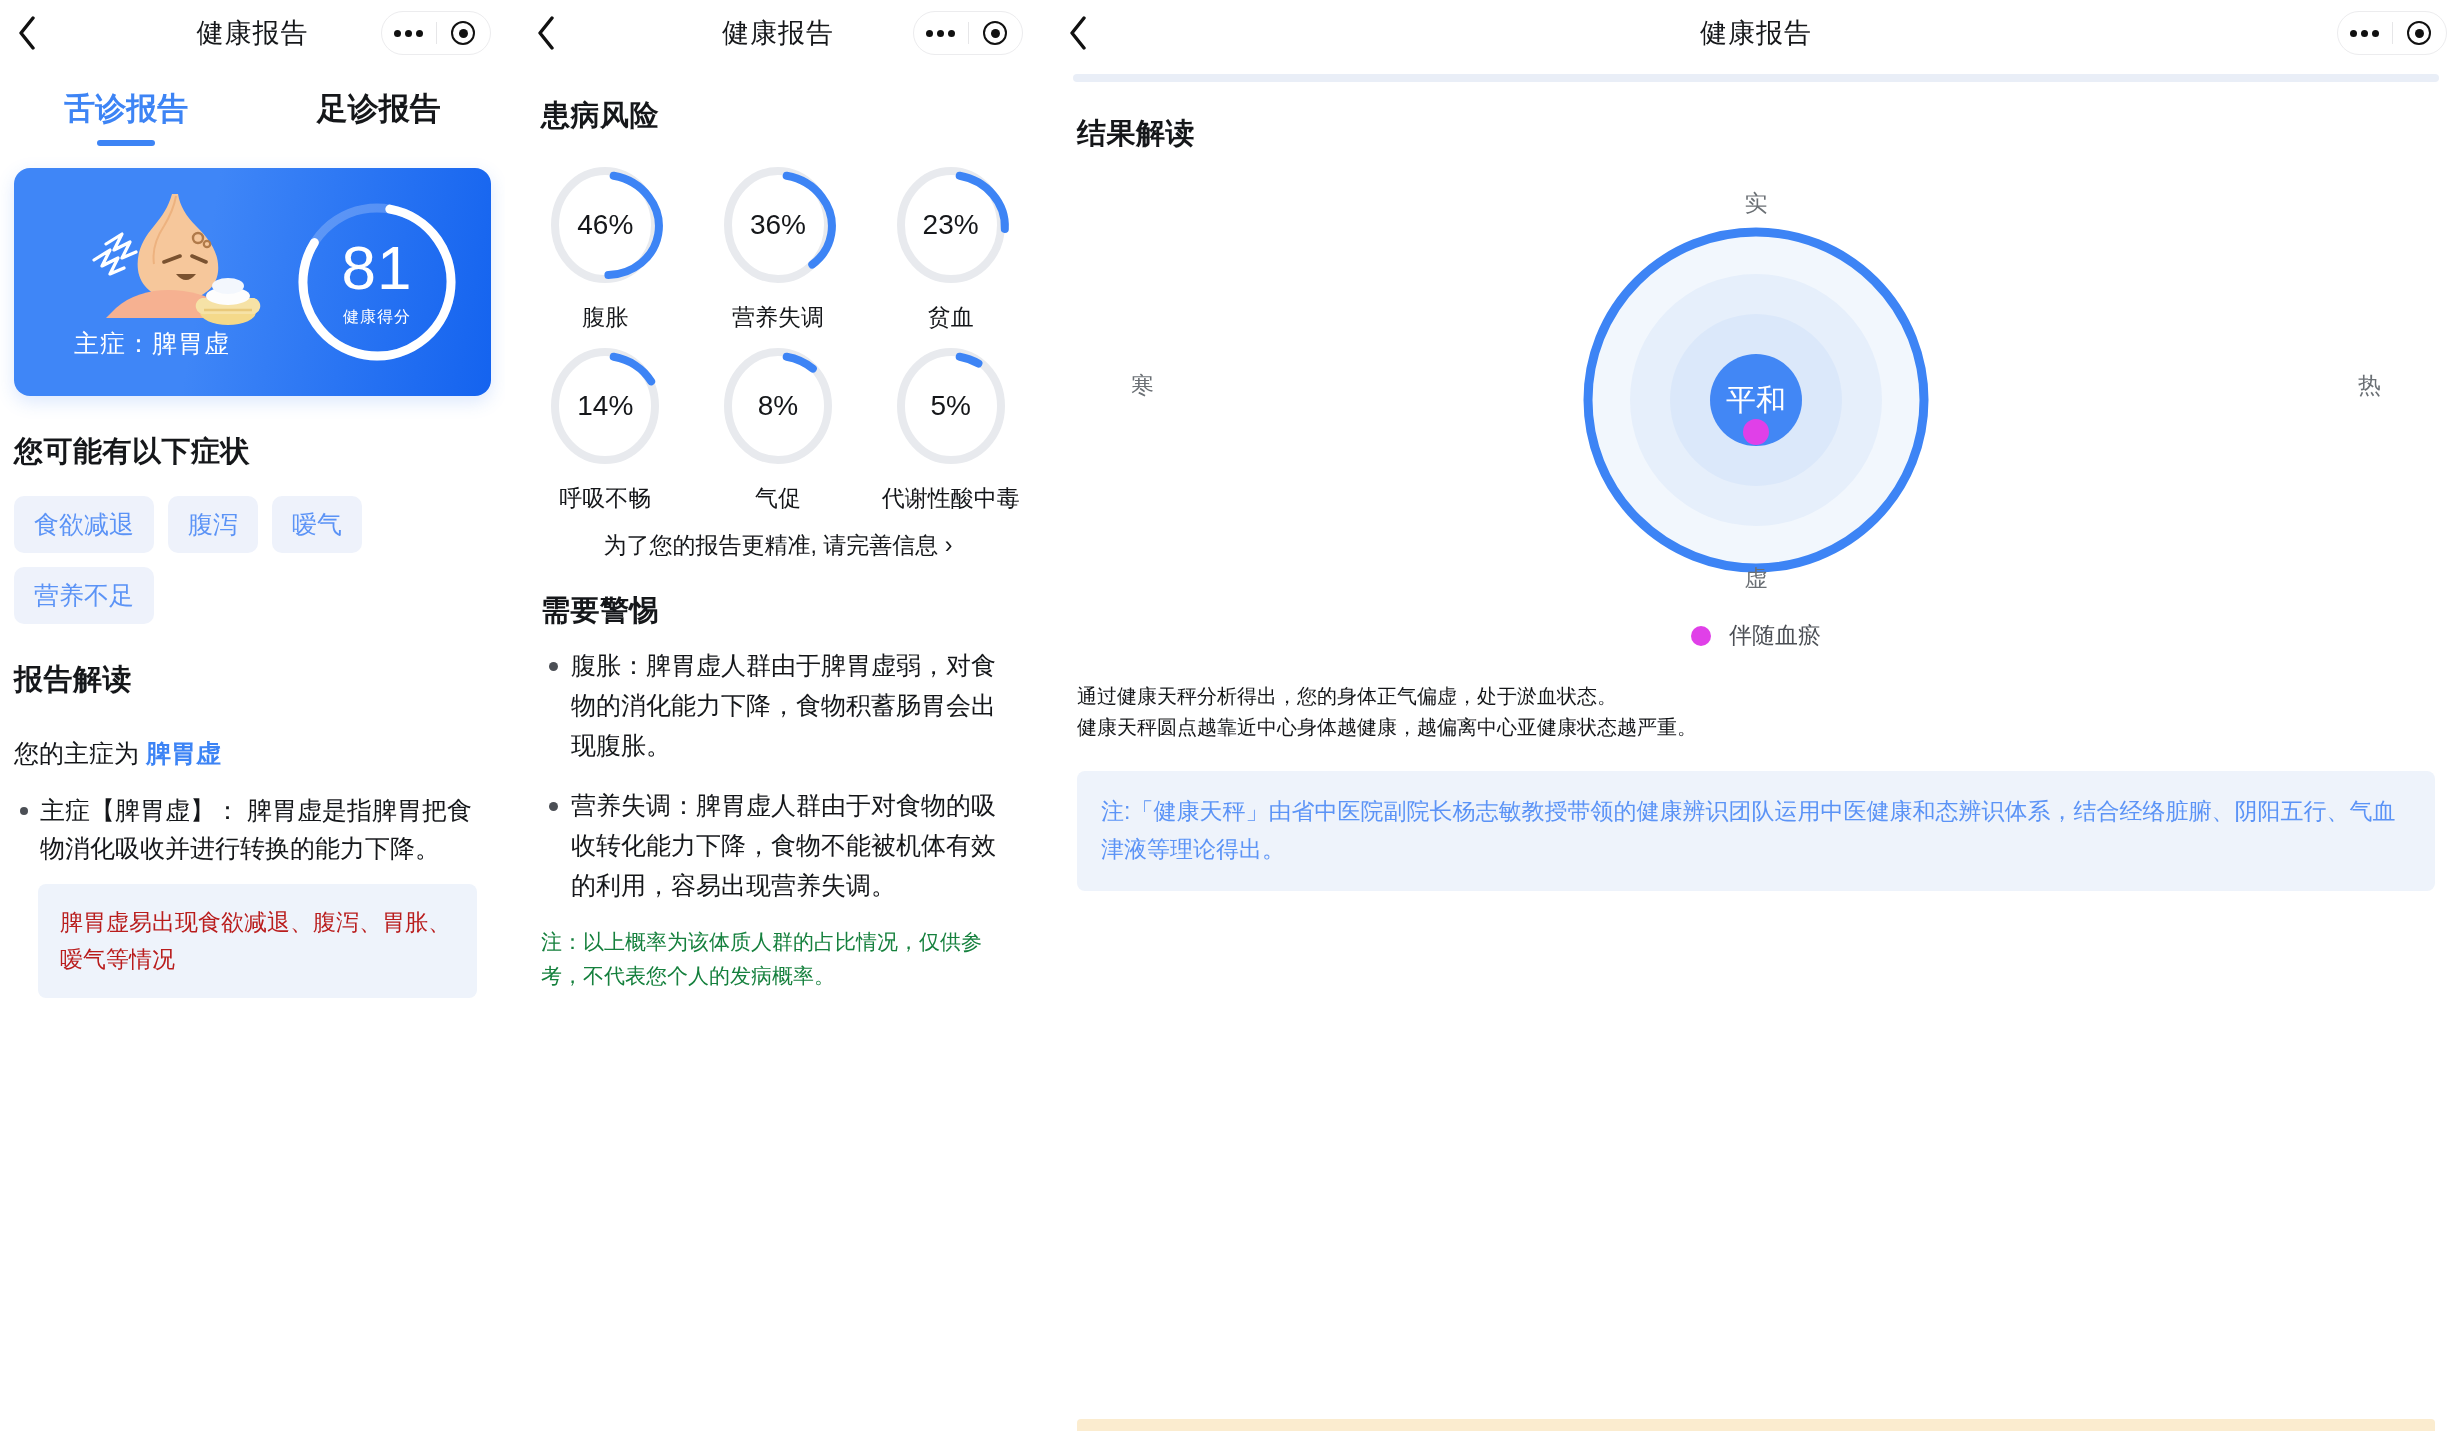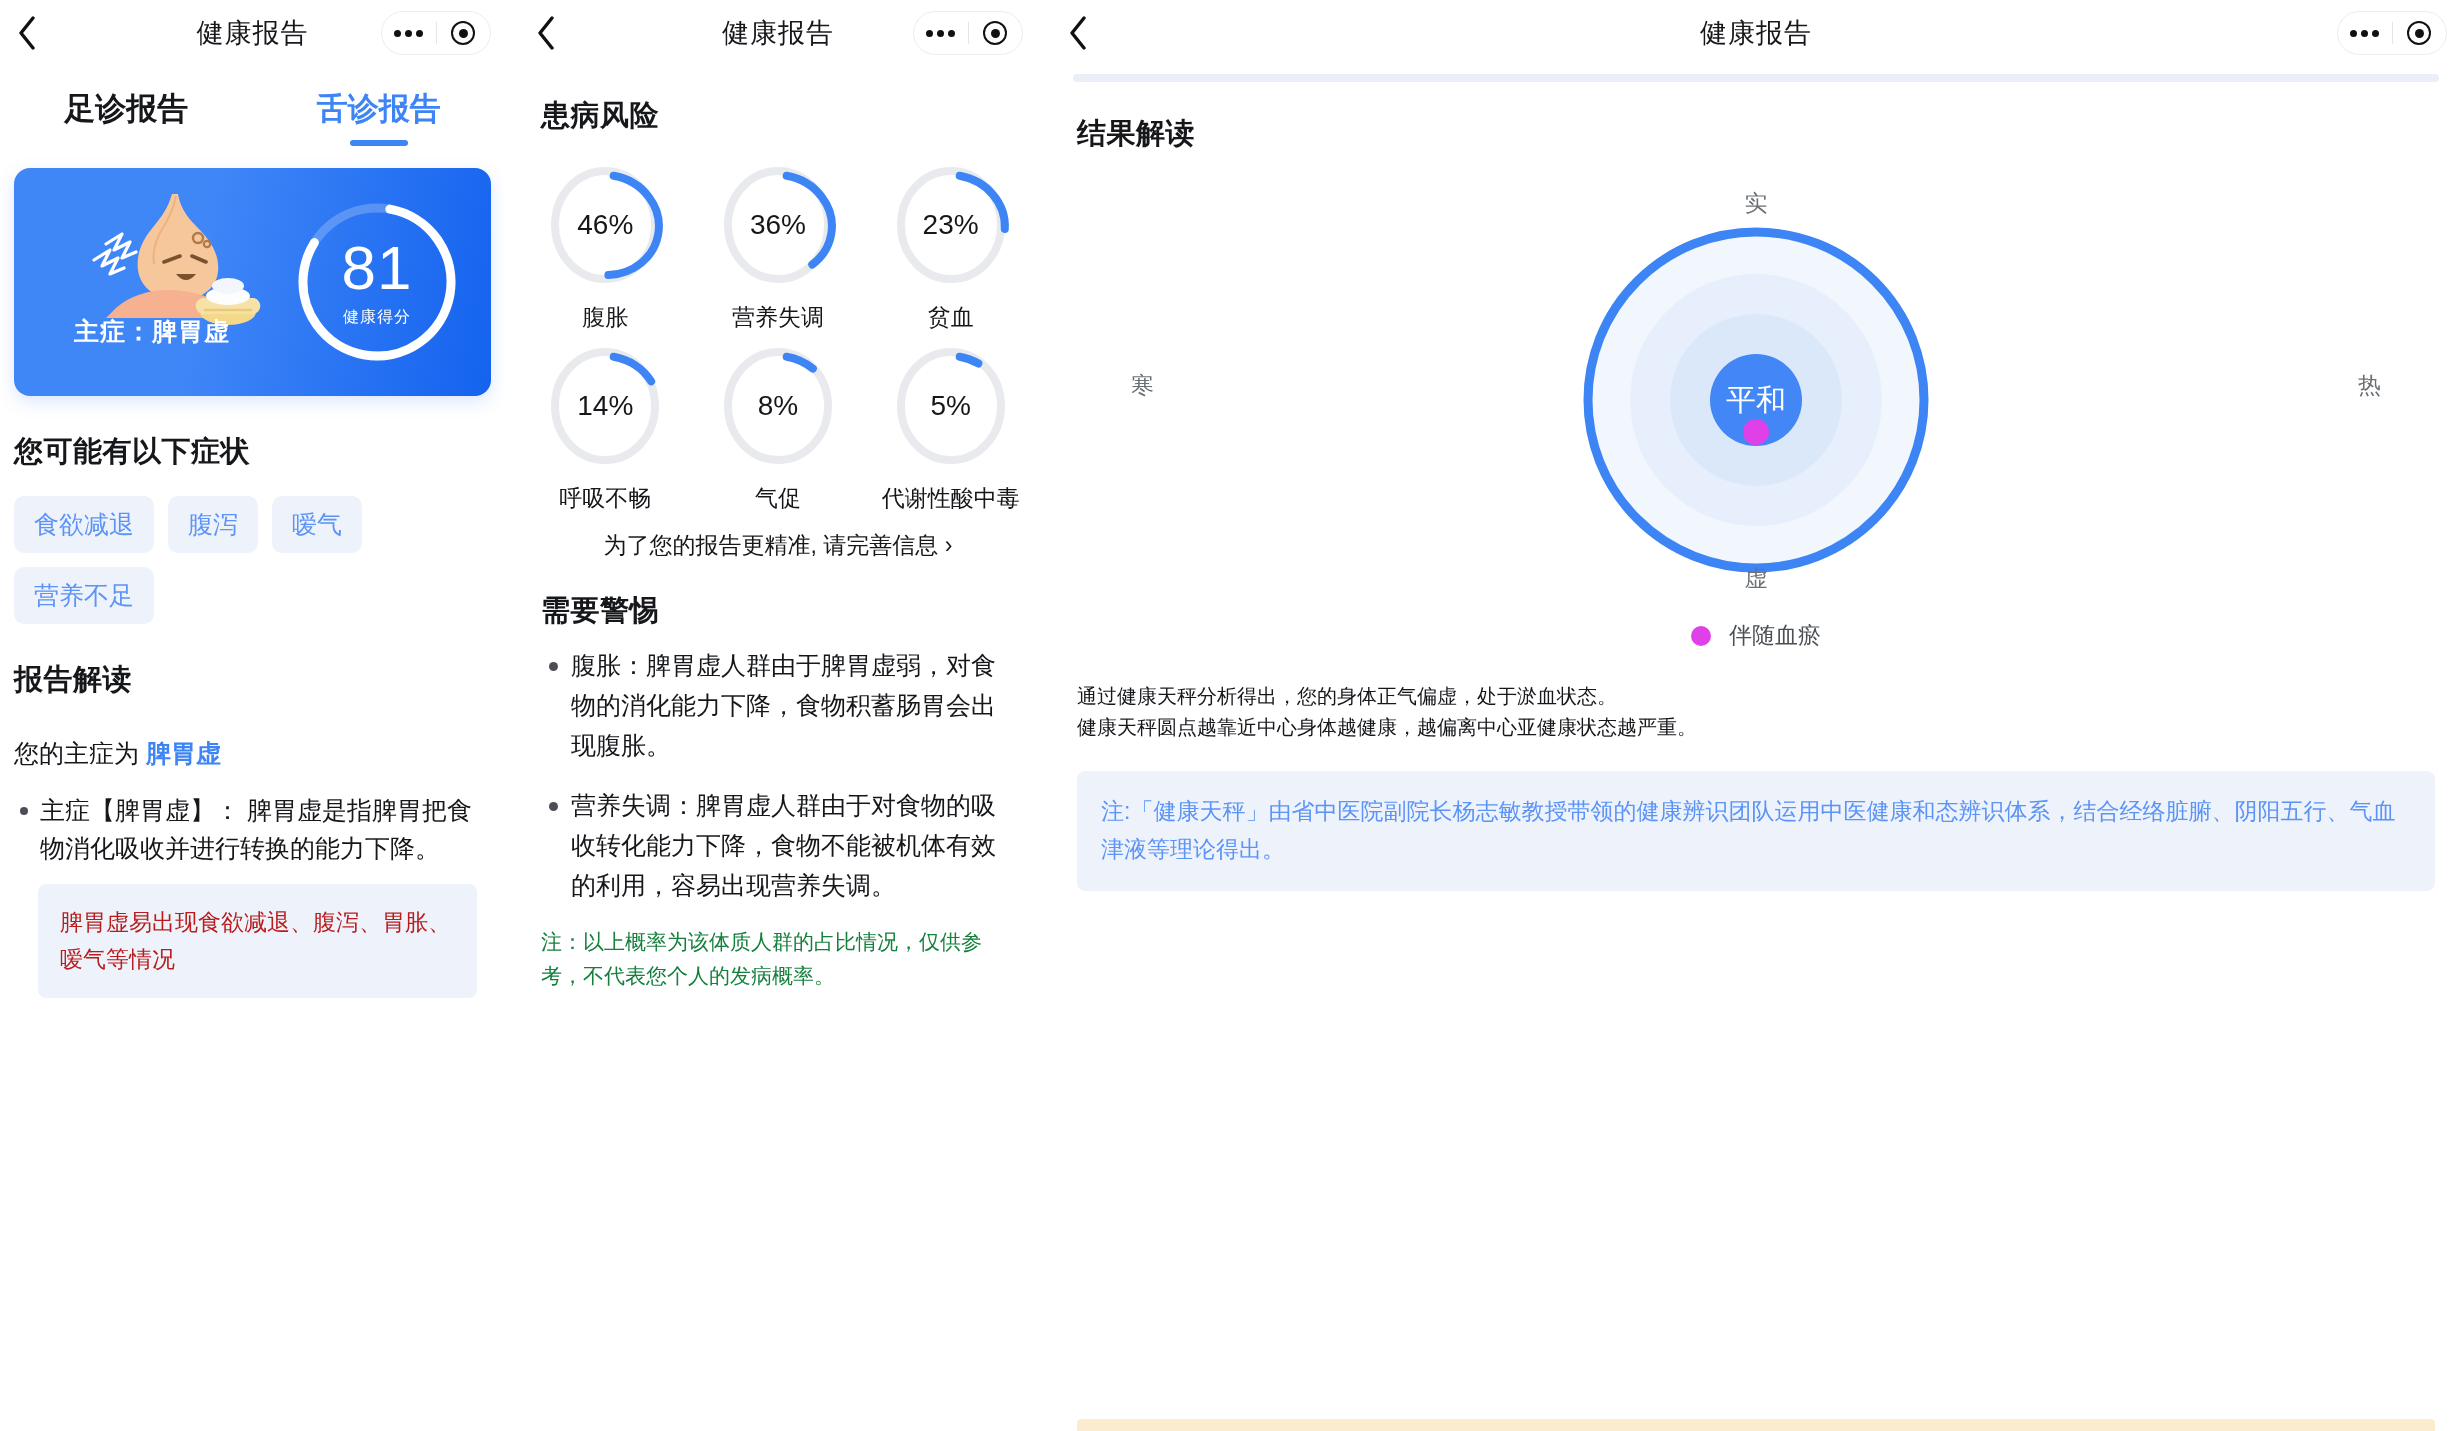--- a/index.html
+++ b/index.html
@@ -40,22 +40,22 @@
   .tab.active span { color: #3d84f5; }
   .tab.active::after { content: ""; position: absolute; left: 50%; bottom: 0;
     transform: translateX(-50%); width: 58px; height: 6px; border-radius: 3px; background: #3d84f5; }
 
   
   .hero { margin: 22px 14px 0 14px; height: 228px; border-radius: 16px;
     background: linear-gradient(100deg,#3f86f7 0%,#3f86f7 40%,#1463ef 100%);
     position: relative; overflow: hidden;
     box-shadow: 0 6px 18px rgba(60,130,245,.18); }
   .mascot { position: absolute; left: 62px; top: 18px; width: 185px; height: 140px; }
-  .hero-sub { position: absolute; left: 60px; bottom: 48px; color: #fff;
-    font-size: 25px; font-weight: 700; letter-spacing: 1px; white-space: nowrap; }
+  .hero-sub { position: absolute; left: 60px; bottom: 36px; color: #fff;
+    font-size: 25px; font-weight: 400; letter-spacing: 1px; white-space: nowrap; }
   .score-wrap { position: absolute; right: 24px; top: 50%; transform: translateY(-50%);
     width: 180px; height: 180px; }
   .score-text { position: absolute; inset: 0; display: flex; flex-direction: column;
     align-items: center; justify-content: center; color: #fff; }
   .score-num { font-size: 62px; font-weight: 400; line-height: 1; letter-spacing: 1px; }
   .score-lbl { font-size: 16px; margin-top: 8px; letter-spacing: 1px; }
 
   
   .sec-h { font-size: 29px; font-weight: 700; color: #15171a; letter-spacing: .5px; }
   .p1 .sec-h { margin: 36px 0 0 14px; }
@@ -129,25 +129,25 @@
         <div class="sep"></div>
         <div class="target">
             <div class="ring-t">
               <i></i>
             </div>
           </div>
       </div>
     </div>
 
     <div class="tabs">
+      <div class="tab active">
+        <span>舌诊报告</span>
+      </div>
       <div class="tab">
         <span>足诊报告</span>
-      </div>
-      <div class="tab active">
-        <span>舌诊报告</span>
       </div>
     </div>
 
     <div class="hero">
       <svg class="mascot" viewBox="0 0 185 140">
         <path d="M30 58 L46 48 L38 64 L54 56 L46 72 L60 66" fill="none" stroke="#fff" stroke-width="3.2" stroke-linecap="round" stroke-linejoin="round"></path>
         <path d="M18 74 L34 64 L26 80 L42 72 L34 88 L48 82" fill="none" stroke="#fff" stroke-width="3.2" stroke-linecap="round" stroke-linejoin="round"></path>
         <path d="M96 8 C92 22 86 30 78 40 C66 54 60 68 62 84 C64 100 78 112 98 114 C122 116 140 104 142 86 C144 66 132 52 120 40 C110 30 104 20 102 8 Z" fill="#f6c79b"></path>
         <path d="M100 10 C98 22 94 30 88 40 C80 52 76 64 78 78" fill="none" stroke="#edb27f" stroke-width="2"></path>
         <path d="M88 76 L104 70" fill="none" stroke="#7a5230" stroke-width="3.6" stroke-linecap="round"></path>

